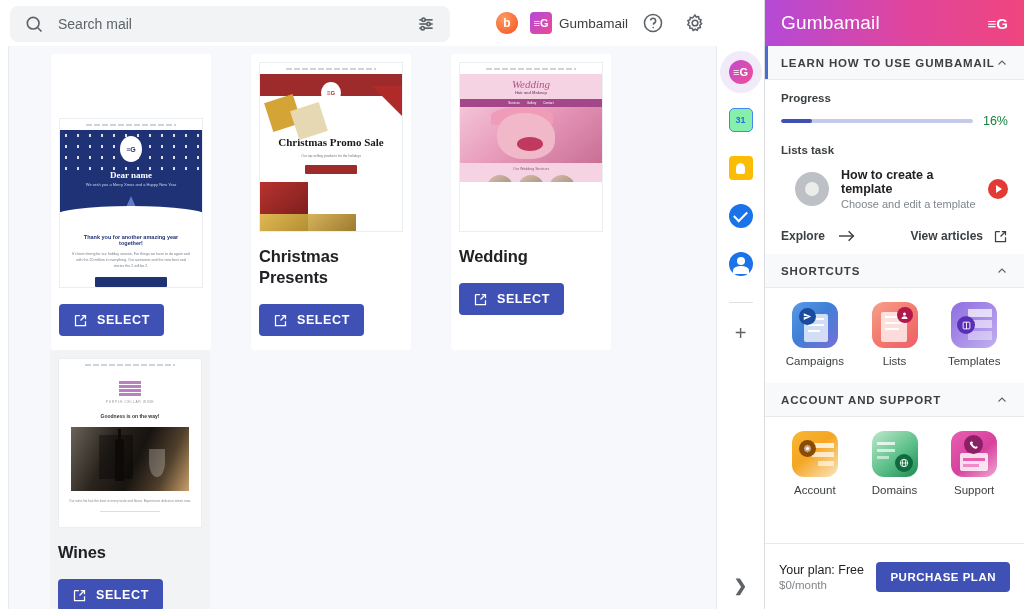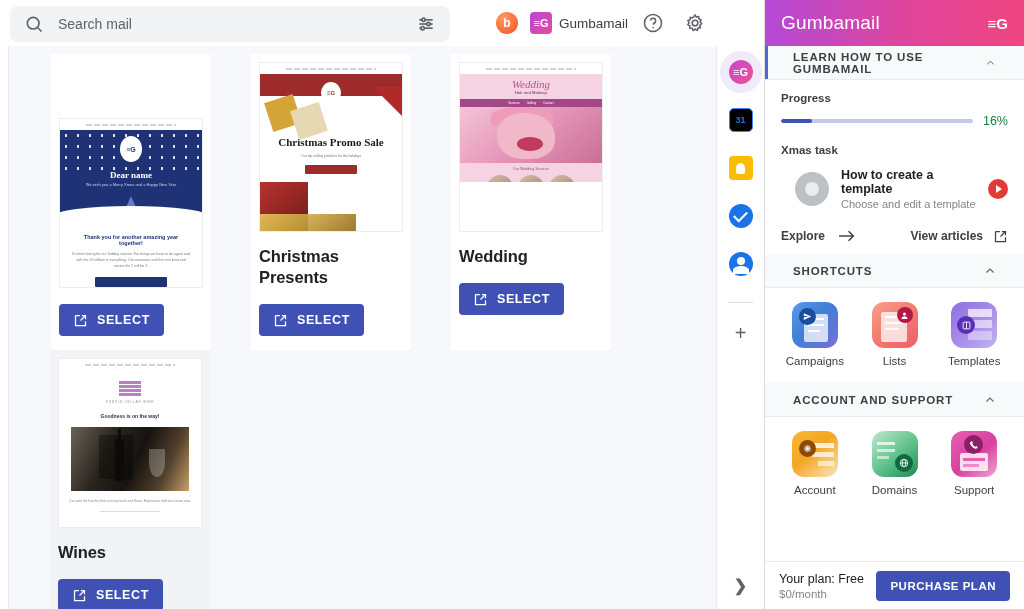--- a/index.html
+++ b/index.html
@@ -207,21 +207,21 @@
   .appstrip {
     position: absolute; left: 716px; top: 46px; width: 48px; height: 563px;
     background: #ffffff; border-left: 1px solid #e8eaed;
     display: flex; flex-direction: column; align-items: center; padding-top: 14px;
   }
   .app-icon { width: 24px; height: 24px; margin-bottom: 24px; position: relative;
     display:flex; align-items:center; justify-content:center; border-radius: 5px; }
   .app-icon.active { box-shadow: 0 0 0 9px #f1eaf8; border-radius: 50%; }
   .ic-gum { background: linear-gradient(135deg,#c24bd0,#ee4f94); color:#fff;
     font-size: 11px; font-weight: bold; }
-  .ic-cal { background: #000000; border: 1.6px solid #4285f4; color:#1a73e8;
+  .ic-cal { background: #86efac; border: 1.6px solid #4285f4; color:#1a73e8;
     font-size: 9px; font-weight: bold; }
   .ic-keep { background: #fbbc04; border-radius: 4px; }
   .ic-keep::after { content:''; width:9px;height:11px;background:#fff;
     border-radius: 50% 50% 20% 20%; display:block;}
   .ic-tasks { background: #1a73e8; border-radius: 50%; }
   .ic-tasks::after { content:''; width:11px;height:6px;border-left:2px solid #fff;
     border-bottom:2px solid #fff; transform: rotate(-45deg); display:block; margin-top:-3px;}
   .ic-contacts { background: #1a73e8; border-radius: 50%; position:relative;}
   .ic-contacts::before{content:'';position:absolute;top:5px;left:8px;width:8px;height:8px;background:#fff;border-radius:50%;}
   .ic-contacts::after{content:'';position:absolute;bottom:2px;left:4px;width:16px;height:8px;background:#fff;border-radius:50% 50% 0 0;}
@@ -238,21 +238,21 @@
   .rp-header {
     height: 46px; flex: 0 0 46px;
     background: linear-gradient(90deg, #b44ad6 0%, #e0459c 55%, #f0457f 100%);
     display: flex; align-items: center; padding: 0 16px;
   }
   .rp-header .ttl { color: #ffffff; font-size: 19px; letter-spacing: .2px; }
   .rp-header .lg { margin-left: auto; color:#fff; font-size: 15px; font-weight: bold;}
 
   .sec-head {
     height: 34px; background: #f8f9fa; border-bottom: 1px solid #e8eaed;
-    display: flex; align-items: center; padding: 0 28px;
+    display: flex; align-items: center; padding: 0 16px;
     font-size: 11.5px; font-weight: bold; color: #3c4043; letter-spacing: .85px;
     cursor: pointer; position: relative;
   }
   .sec-head.first { border-top: none; }
   .sec-head .chev { margin-left: auto; width: 12px; height: 12px; }
   .sec-head .leftbar { position:absolute; left:0; top:0; bottom:0; width:3px; background:#4a6ad4;}
 
   .learn-body { padding: 12px 16px 10px; }
   .lbl-sm { font-size: 11.5px; font-weight: bold; color: #3c4043; }
   .prog-row { display:flex; align-items:center; gap: 10px; margin-top: 10px; }
@@ -286,21 +286,21 @@
   .ti-lists { background: linear-gradient(140deg,#f8a08c 0%,#f27a6e 50%,#ef5f6b 100%);}
   .ti-templates { background: linear-gradient(135deg,#8f6fe0 0%,#a78ce8 50%,#c0b2ef 100%);}
   .ti-account { background: linear-gradient(140deg,#f7b733 0%,#f5a623 45%,#f8e6c0 100%);}
   .ti-domains { background: linear-gradient(140deg,#bfe8cd 0%,#5cc08a 55%,#1f8a53 100%);}
   .ti-support { background: linear-gradient(140deg,#e85fb0 0%,#d6419e 55%,#f0a8d2 100%);}
   .ti-badge { position:absolute; border-radius:50%; display:flex; align-items:center; justify-content:center;}
   .ti-doc { position:absolute; right:6px; top:10px; width:22px; height:28px; background:rgba(255,255,255,.75); border-radius:2px;}
   .ti-doc i { display:block; height:2px; background:rgba(255,255,255,.95); margin:4px 4px 0;}
 
   .plan-bar {
-    margin-top: auto; height: 48px; border-top: 1px solid #e8eaed;
+    margin-top: auto; height: 66px; border-top: 1px solid #e8eaed;
     display: flex; align-items: center; padding: 0 14px;
   }
   .plan-txt .p1 { font-size: 12.5px; color: #202124; }
   .plan-txt .p2 { font-size: 11.5px; color: #80868b; margin-top: 2px;}
   .plan-btn {
     margin-left: auto; background:#3f51b5; color:#fff; border:none; border-radius:4px;
     height: 30px; padding: 0 14px; font-family:"Liberation Sans",sans-serif;
     font-size: 11.5px; font-weight: bold; letter-spacing:.5px; cursor:pointer;
   }
 </style>
@@ -516,21 +516,21 @@
   </div>
   <div class="learn-body">
     <div class="lbl-sm">Progress</div>
     <div class="prog-row">
       <div class="prog-track">
         <div class="prog-fill" id="progFill" style="width: 16%;"></div>
       </div>
       <div class="prog-pct">16%</div>
     </div>
 
-    <div class="lbl-sm" style="margin-top:16px;">Xmas task</div>
+    <div class="lbl-sm" style="margin-top:16px;">Lists task</div>
     <div class="task-row">
       <div class="task-circ"></div>
       <div class="task-txt">
         <div class="task-t">How to create a template</div>
         <div class="task-s">Choose and edit a template</div>
       </div>
       <div class="yt-btn"></div>
     </div>
 
     <div class="explore-row">

